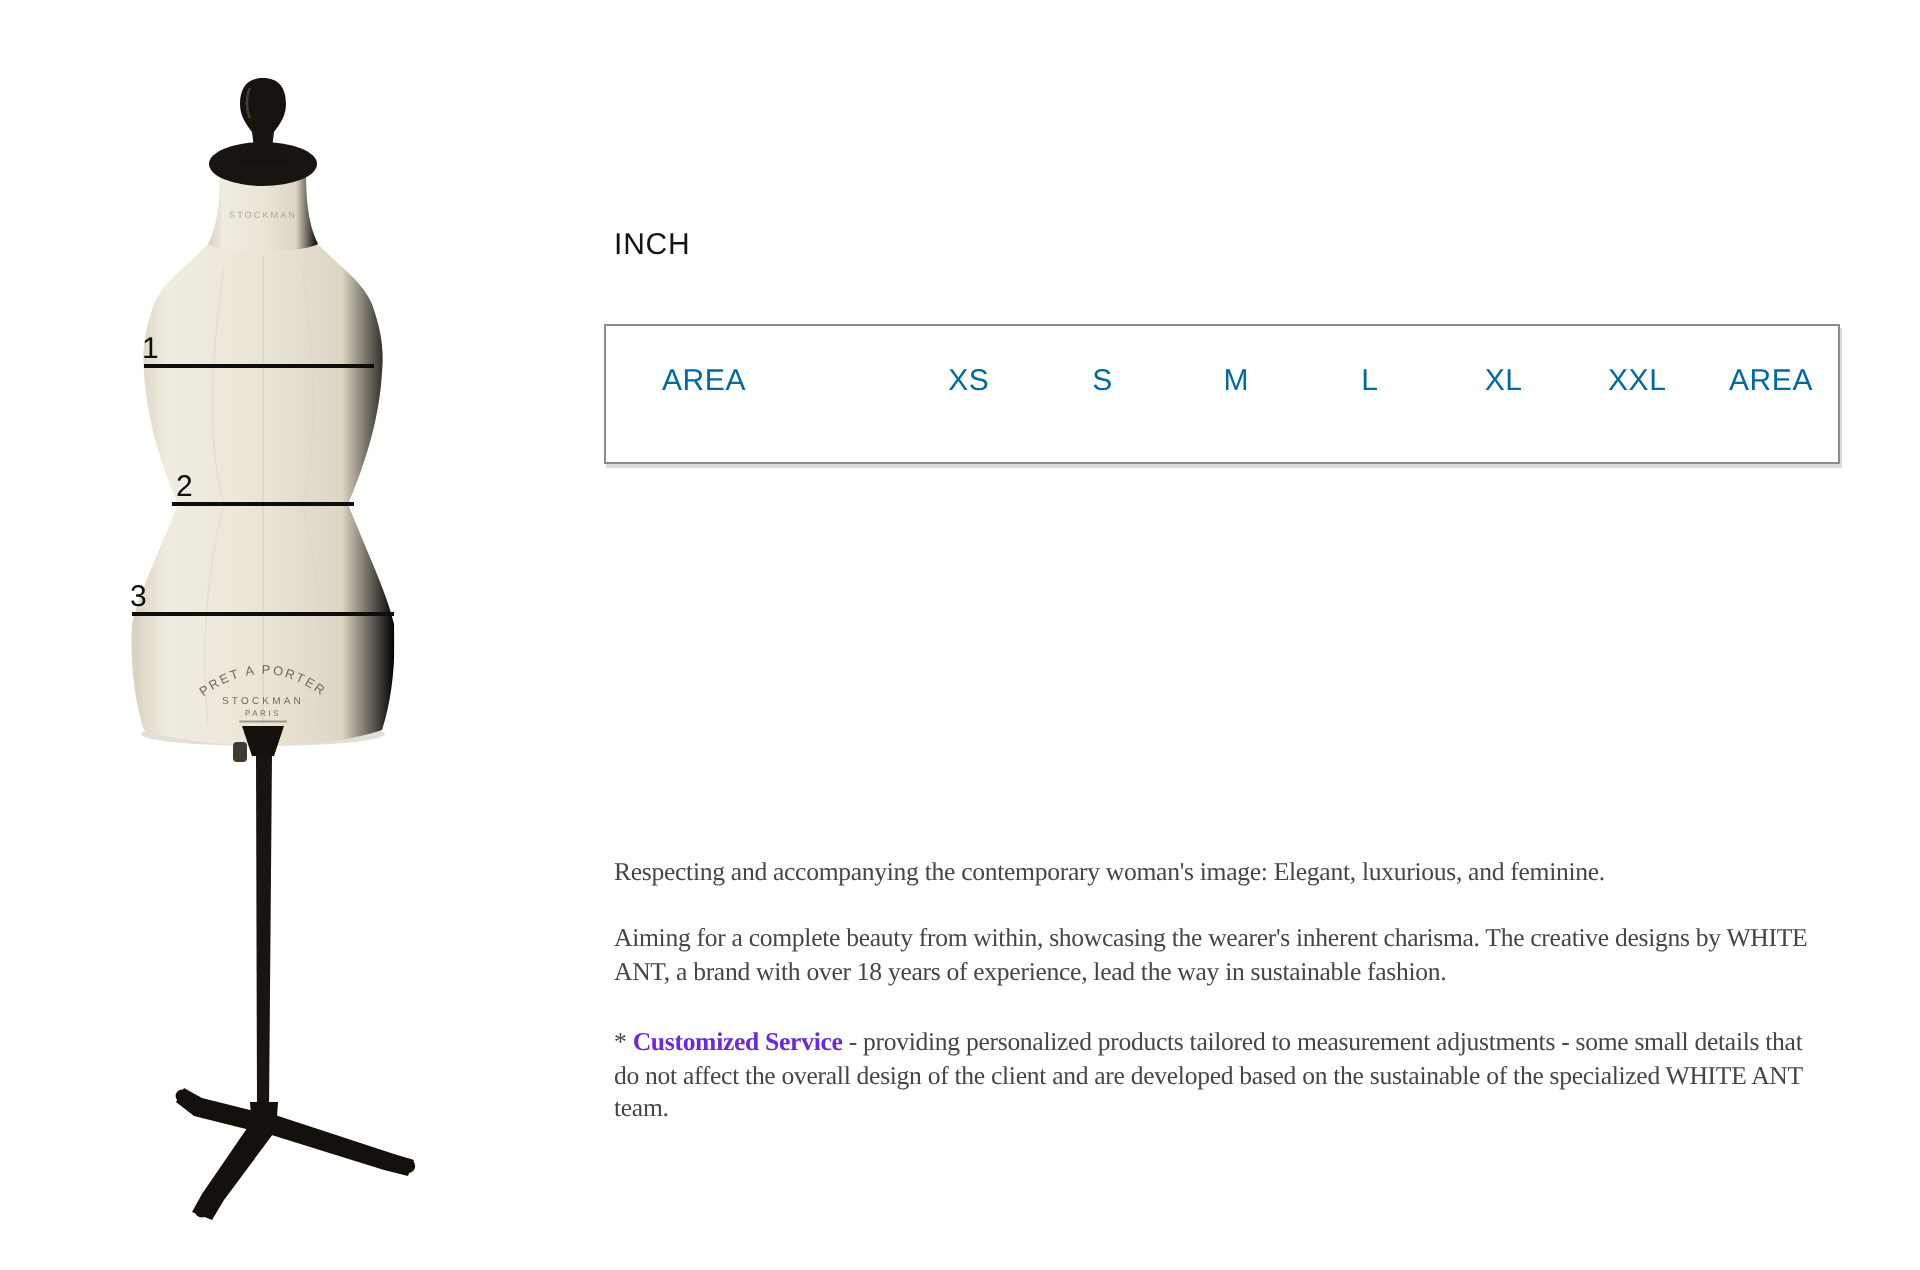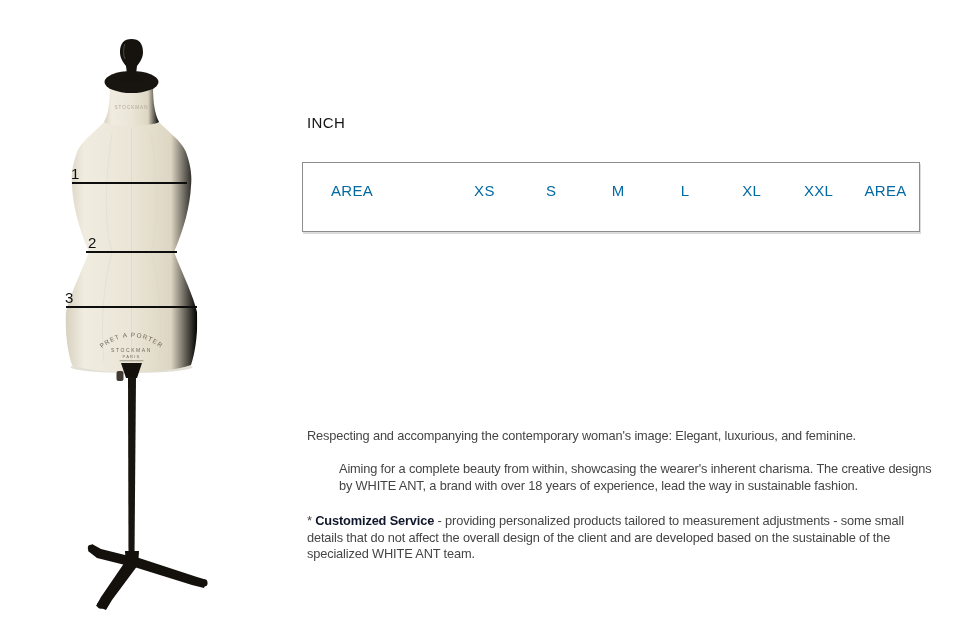--- a/index.html
+++ b/index.html
@@ -41,25 +41,26 @@
   table.size-table td { height: 49px; vertical-align: middle; text-align: center; }
   td.area-col { font-size: 14.5px; color: #1c1c1c; letter-spacing: 0.3px; white-space: nowrap; }
   td.area-col .num { display: inline-block; min-width: 10px; }
   td.area-col .dash { display: inline-block; margin: 0 7px 0 9px; }
   td.val { font-size: 14px; color: #9b9b9b; letter-spacing: 0.3px; }
 
   .desc {
     position: absolute; left: 307px; width: 608px;
     font-size: 12.8px; line-height: 16.5px; letter-spacing: -0.15px;
     color: #454545;
+    font-family: Liberation Serif, serif;
   }
   .desc-1 { top: 428px; }
-  .desc-2 { top: 461px; margin-left: 32px; }
+  .desc-2 { top: 461px; }
   .desc-3 { top: 513px; }
-  .desc b { color: #0f172a; }
+  .desc b { color: #6d28d9; }
 </style>
 </head>
 <body>
 
 <div class="page">
 
   <div class="mannequin-wrap">
     <svg viewBox="0 0 280 635" width="280" height="635">
       <defs>
         <linearGradient id="bodyGrad" x1="0" y1="0" x2="1" y2="0">

